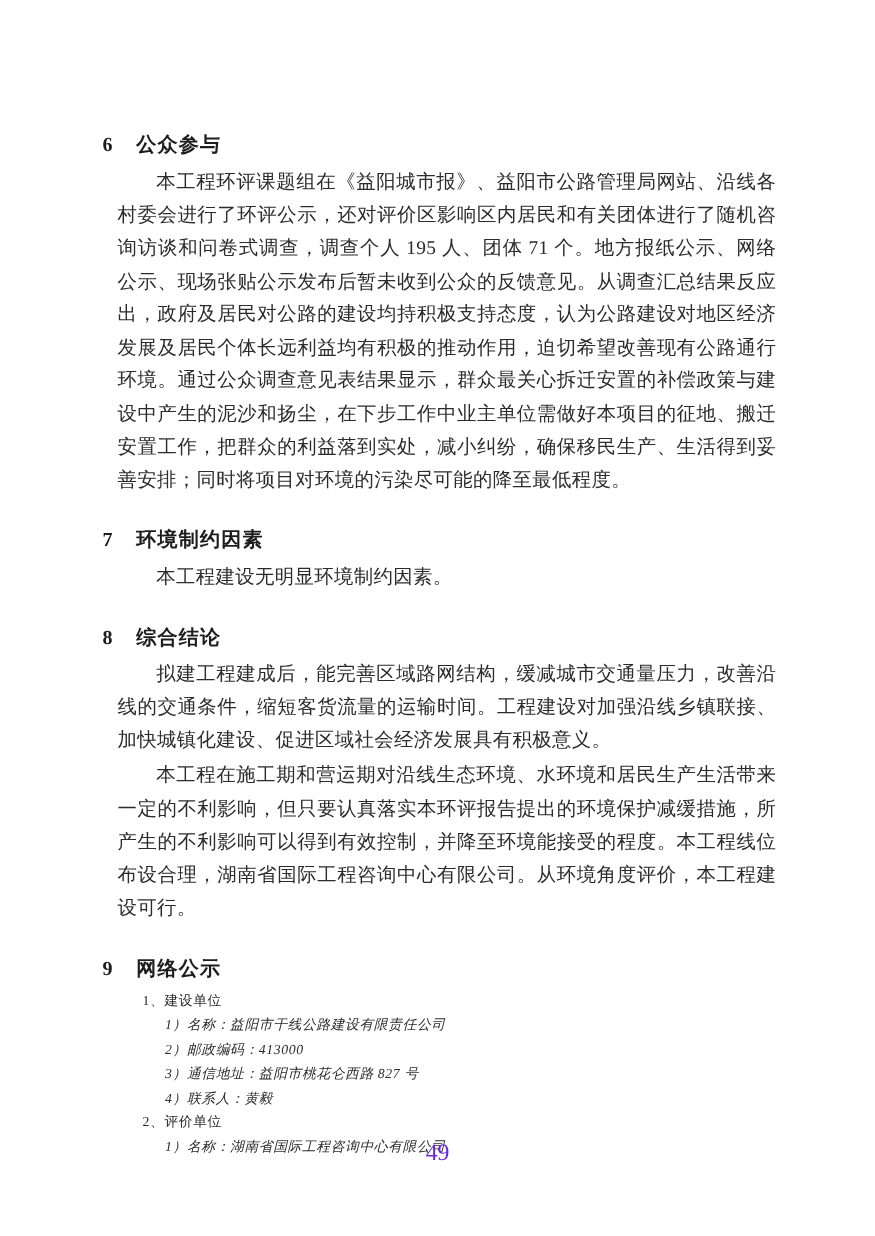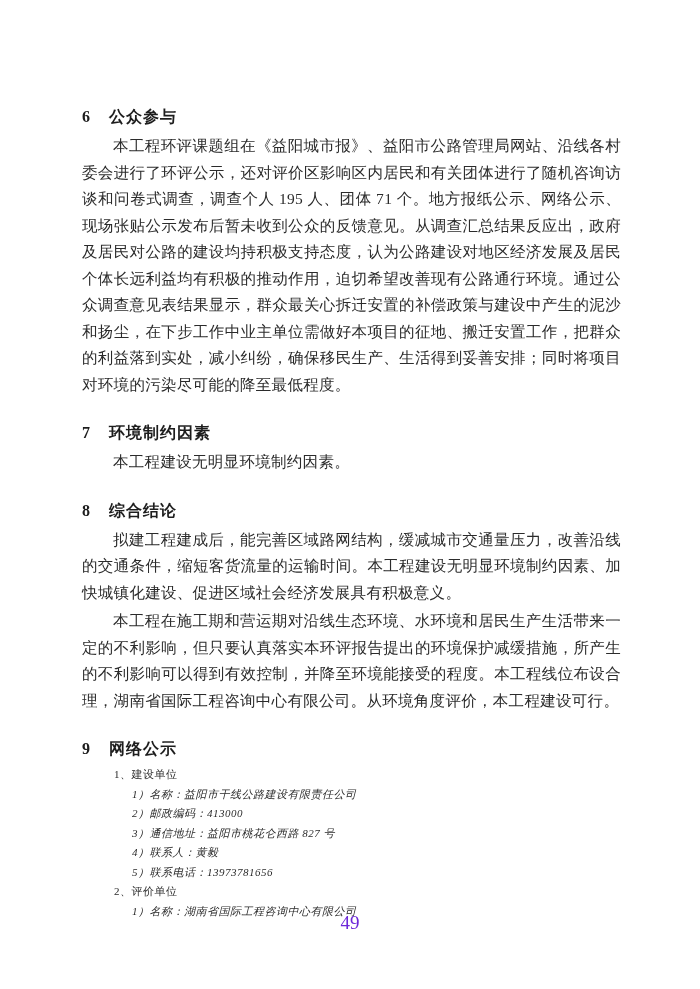--- a/index.html
+++ b/index.html
@@ -36,21 +36,21 @@
     margin-right: 17px;
     min-width: 10px;
   }
   .sec-title {
     font-family: "Liberation Sans", "DejaVu Sans", sans-serif;
     font-weight: 700;
     letter-spacing: 1px;
     margin-top: 19px;
   }
   .body-para {
-    margin: 0 0 2px 0;
+    margin: 0 0 2px 12px;
     font-size: 15.5px;
     line-height: 26.5px;
     letter-spacing: 0.3px;
     text-align: justify;
     text-indent: 2em;
   }
   .contact-list {
     margin-top: 4px;
     font-size: 11px;
     line-height: 19.5px;
@@ -93,36 +93,35 @@
       <span class="sec-title">环境制约因素</span>
     </h2>
     <p class="body-para">本工程建设无明显环境制约因素。</p>
   </section>
 
   <section>
     <h2 class="sec-heading">
       <span class="sec-num">8</span>
       <span class="sec-title">综合结论</span>
     </h2>
-    <p class="body-para">拟建工程建成后，能完善区域路网结构，缓减城市交通量压力，改善沿线的交通条件，缩短客货流量的运输时间。本工程建设无明显环境制约因素、加快城镇化建设、促进区域社会经济发展具有积极意义。</p>
+    <p class="body-para">拟建工程建成后，能完善区域路网结构，缓减城市交通量压力，改善沿线的交通条件，缩短客货流量的运输时间。工程建设对加强沿线乡镇联接、加快城镇化建设、促进区域社会经济发展具有积极意义。</p>
     <p class="body-para">本工程在施工期和营运期对沿线生态环境、水环境和居民生产生活带来一定的不利影响，但只要认真落实本环评报告提出的环境保护减缓措施，所产生的不利影响可以得到有效控制，并降至环境能接受的程度。本工程线位布设合理，湖南省国际工程咨询中心有限公司。从环境角度评价，本工程建设可行。</p>
   </section>
 
   <section>
     <h2 class="sec-heading">
       <span class="sec-num">9</span>
       <span class="sec-title">网络公示</span>
     </h2>
     <div class="contact-list">
       <div class="contact-group-label">1、建设单位</div>
       <div class="contact-item">1）名称：益阳市干线公路建设有限责任公司</div>
       <div class="contact-item">2）邮政编码：413000</div>
       <div class="contact-item">3）通信地址：益阳市桃花仑西路 827 号</div>
       <div class="contact-item">4）联系人：黄毅</div>
-      <div class="contact-item">5）联系电话：13973781656</div>
       <div class="contact-group-label">2、评价单位</div>
       <div class="contact-item">1）名称：湖南省国际工程咨询中心有限公司</div>
     </div>
   </section>
 
   <div class="page-number">49</div>
 
 </div>
 
 </body></html>

